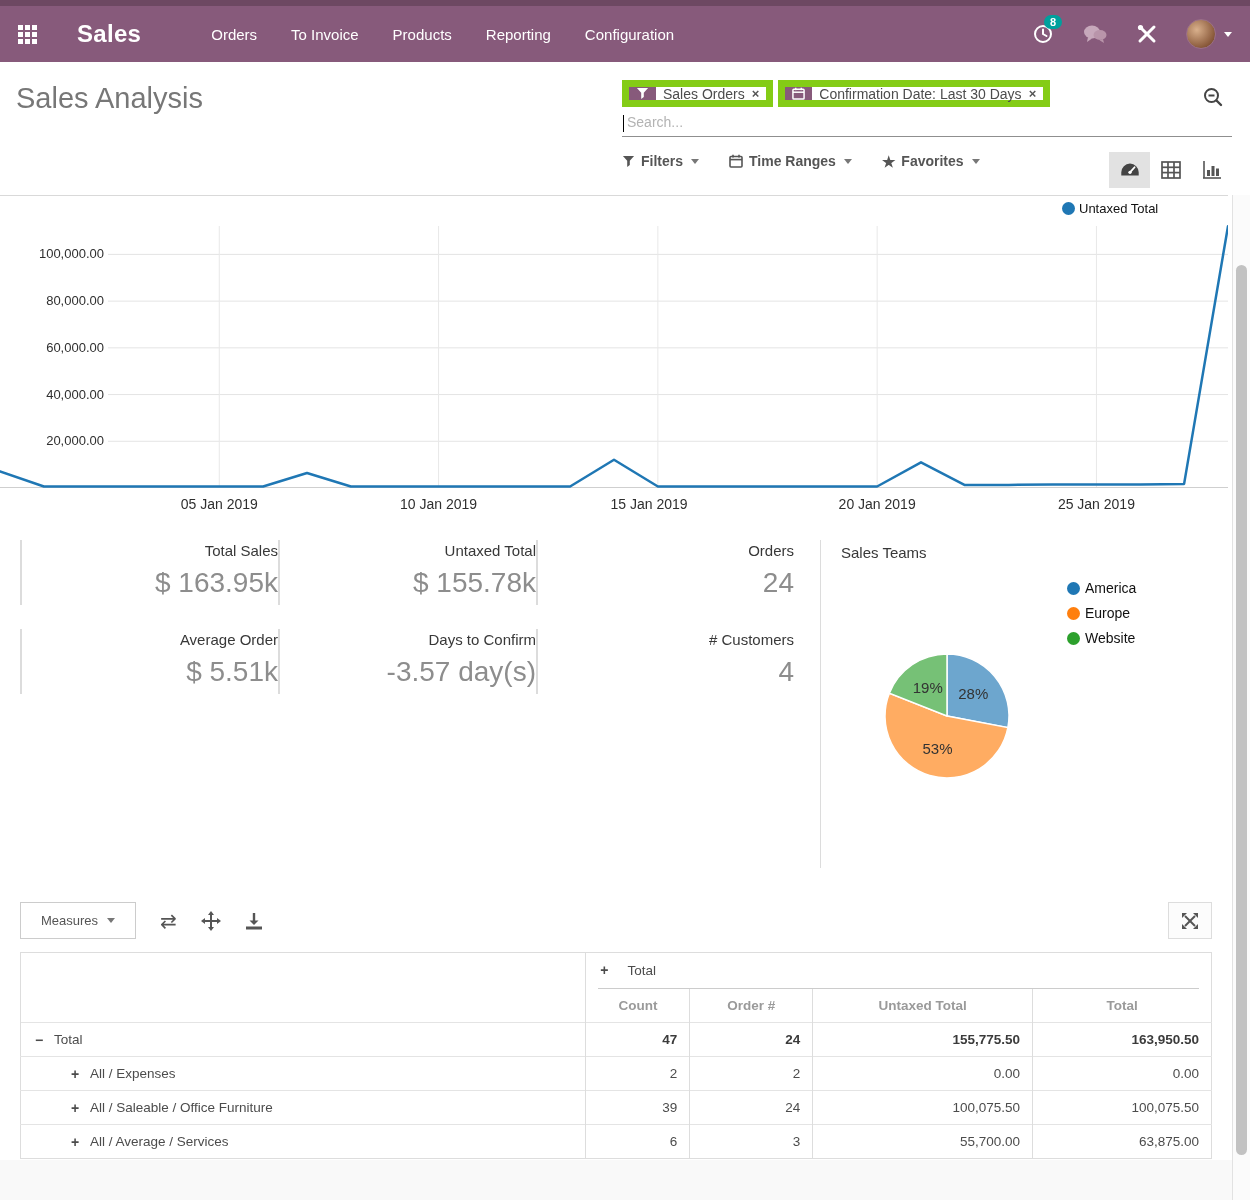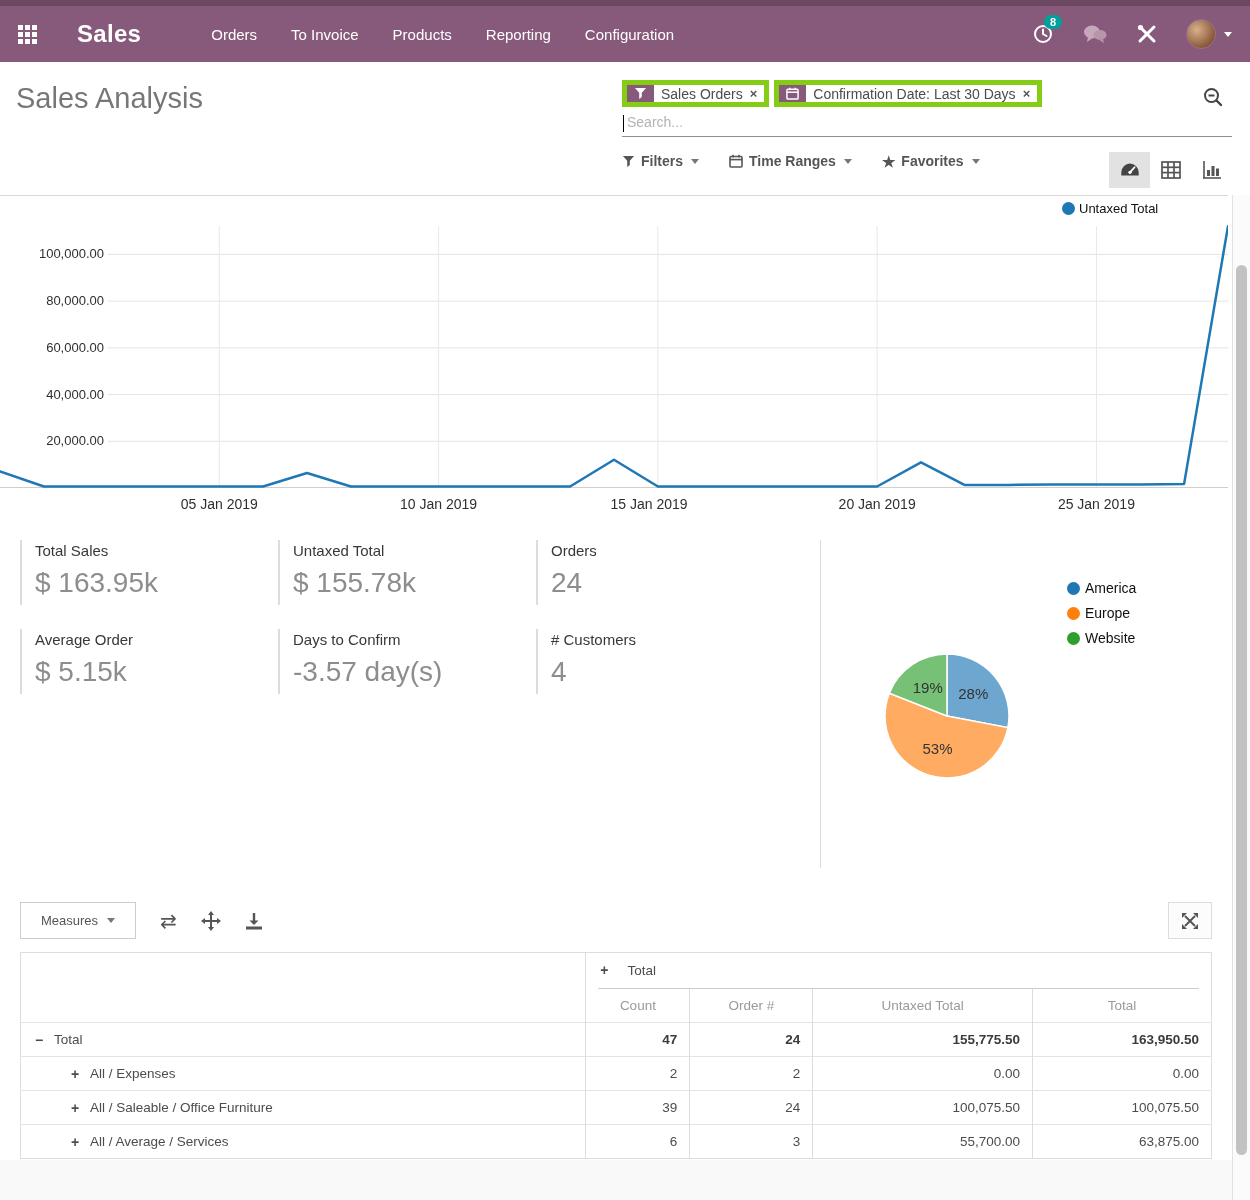--- a/index.html
+++ b/index.html
@@ -21,21 +21,21 @@
   .avatar-wrap { display:flex; align-items:center; gap:8px; cursor:pointer; }
   .avatar { width:30px; height:30px; border-radius:50%;
     background:radial-gradient(circle at 35% 35%, #d9b08c, #8a5a3b 70%, #5d3a24); border:1px solid #9b7089; }
   .caret-down-white { width:0; height:0; border-left:4px solid transparent; border-right:4px solid transparent; border-top:5px solid #fff; }
 
   
   .control-panel { position:relative; height:133px; background:#fff; }
   .page-title { position:absolute; left:16px; top:20px; font-size:29px; font-weight:normal; color:#777; }
   .cp-right { position:absolute; left:622px; top:18px; width:610px; }
   .facet-row { display:flex; gap:5px; }
-  .facet { display:flex; align-items:center; border:5px solid #84cc16; height:27px; background:#fff; }
+  .facet { display:flex; align-items:center; border:7px solid #84cc16; height:27px; background:#fff; }
   .facet-icon { width:27px; height:100%; background:#875A7B; display:flex; align-items:center; justify-content:center; }
   .facet-label { padding:0 7px; font-size:14px; color:#4c4c4c; white-space:nowrap; }
   .facet-close { padding:0 7px 0 0; font-size:13px; font-weight:bold; color:#555; cursor:pointer; }
   .search-row { position:relative; margin-top:4px; border-bottom:1px solid #8f8f8f; height:26px; }
   .search-caret { position:absolute; left:1px; top:4px; width:1px; height:17px; background:#000; }
   .search-input { width:100%; border:none; outline:none; font-size:14px; color:#555; padding:3px 2px 3px 5px;
     font-family:"Liberation Sans",sans-serif; background:transparent; }
   .search-input::placeholder { color:#b3b3b3; }
   .magnifier-btn { position:absolute; right:8px; top:6px; cursor:pointer; }
   .cp-buttons { display:flex; align-items:center; gap:30px; margin-top:16px; }
@@ -49,21 +49,21 @@
   
   .chart-section { position:absolute; left:0; top:195px; width:1228px; height:332px; border-top:1px solid #d9d9d9; background:#fff; }
   .chart-section svg.plot { position:absolute; left:0; top:0; }
   .ytick { position:absolute; left:8px; width:96px; text-align:right; font-size:13px; color:#2f2f2f; }
   .xtick { position:absolute; width:130px; text-align:center; font-size:14px; color:#2f2f2f; }
   .line-legend { position:absolute; left:1062px; top:5px; display:flex; align-items:center; gap:4px; font-size:13px; color:#111; }
   .legend-dot { width:13px; height:13px; border-radius:50%; }
 
   
   .kpi-grid { position:absolute; left:20px; top:540px; width:775px; display:grid;
-    grid-template-columns:258px 258px 258px; row-gap:24px; }
+    grid-template-columns:258px 258px 258px; row-gap:24px;text-align:right; }
   .kpi-card { border-left:2px solid #dcdcdc; padding:2px 0 6px 13px; min-height:64px; }
   .kpi-label { font-size:15px; color:#383838; }
   .kpi-value { font-size:28px; color:#8d8d8d; margin-top:8px; white-space:nowrap; }
 
   
   .teams-panel { position:absolute; left:820px; top:540px; width:408px; height:328px; border-left:1px solid #dcdcdc; }
   .teams-title { font-size:15px; color:#383838; padding:4px 0 0 20px; }
   .pie-wrap { position:absolute; left:56px; top:106px; }
   .pie-legend { position:absolute; left:246px; top:40px; display:flex; flex-direction:column; gap:9px; }
   .pie-legend-row { display:flex; align-items:center; gap:5px; font-size:14px; color:#111; }
@@ -77,21 +77,21 @@
   .expand-btn { position:absolute; left:1168px; top:0; width:44px; height:37px; border:1px solid #ddd; background:#fcfcfc;
     display:flex; align-items:center; justify-content:center; cursor:pointer; }
 
   
   .pivot-table { position:absolute; left:20px; top:952px; width:1192px; border-collapse:collapse; background:#fff;
     font-size:13.5px; border:1px solid #ddd; }
   .pivot-table th, .pivot-table td { height:34px; padding:0 12px; }
   .pivot-table thead tr.group-row th { height:36px; border-left:1px solid #ddd; text-align:left; font-weight:normal; }
   .pivot-table thead tr.group-row th.rowhead { border-left:none; }
   .pivot-table thead tr.group-row th .grp-inner { display:flex; align-items:center; gap:8px; border-bottom:1px solid #ccc; height:100%; }
-  .pivot-table thead tr.measure-row th { color:#9a9a9a; font-weight:normal; text-align:center; border-left:1px solid #ddd; }
+  .pivot-table thead tr.measure-row th { color:#9a9a9a; font-weight:bold; text-align:center; border-left:1px solid #ddd; }
   .pivot-table thead { border-bottom:1px solid #b9b9b9; }
   .pivot-table tbody td { border-top:1px solid #e4e4e4; text-align:right; border-left:1px solid #ddd; color:#4c4c4c; }
   .pivot-table tbody td.rowlabel { text-align:left; border-left:none; }
   .pivot-table tbody tr.bold td:not(.rowlabel) { font-weight:bold; color:#3b3b3b; }
   .expander { font-weight:bold; color:#4c4c4c; margin-right:9px; font-size:14px; cursor:pointer; display:inline-block; width:12px; text-align:center; }
   .rowlabel-inner { display:flex; align-items:center; }
 
   .below-strip { position:absolute; left:0; top:1160px; width:1232px; height:40px; background:#f9f9f9; }
 
   
@@ -283,33 +283,34 @@
     <div class="kpi-card">
       <div class="kpi-label">Untaxed Total</div>
       <div class="kpi-value">$ 155.78k</div>
     </div>
     <div class="kpi-card">
       <div class="kpi-label">Orders</div>
       <div class="kpi-value">24</div>
     </div>
     <div class="kpi-card">
       <div class="kpi-label">Average Order</div>
-      <div class="kpi-value">$ 5.15k</div>
+      <div class="kpi-value">$ 5.51k</div>
     </div>
     <div class="kpi-card">
       <div class="kpi-label">Days to Confirm</div>
       <div class="kpi-value">-3.57 day(s)</div>
     </div>
     <div class="kpi-card">
       <div class="kpi-label"># Customers</div>
       <div class="kpi-value">4</div>
     </div>
   </section>
 
 <aside class="teams-panel">
+  <div class="teams-title">Sales Teams</div>
   <div class="pie-wrap">
     <svg id="pieSvg" width="140" height="140">
         <path d="M70,70 L70.00,8.00 A62,62 0 0 1 130.90,81.62 Z" fill="#1f77b4" fill-opacity="0.65" stroke="#fff" stroke-width="1.5"></path>
         <text x="96.3" y="53.3" text-anchor="middle" font-size="15" fill="#333">28%</text>
         <path d="M70,70 L130.90,81.62 A62,62 0 1 1 12.35,47.18 Z" fill="#ff7f0e" fill-opacity="0.65" stroke="#fff" stroke-width="1.5"></path>
         <text x="60.5" y="107.7" text-anchor="middle" font-size="15" fill="#333">53%</text>
         <path d="M70,70 L12.35,47.18 A62,62 0 0 1 70.00,8.00 Z" fill="#2ca02c" fill-opacity="0.65" stroke="#fff" stroke-width="1.5"></path>
         <text x="50.8" y="46.8" text-anchor="middle" font-size="15" fill="#333">19%</text>
       </svg>
   </div>

